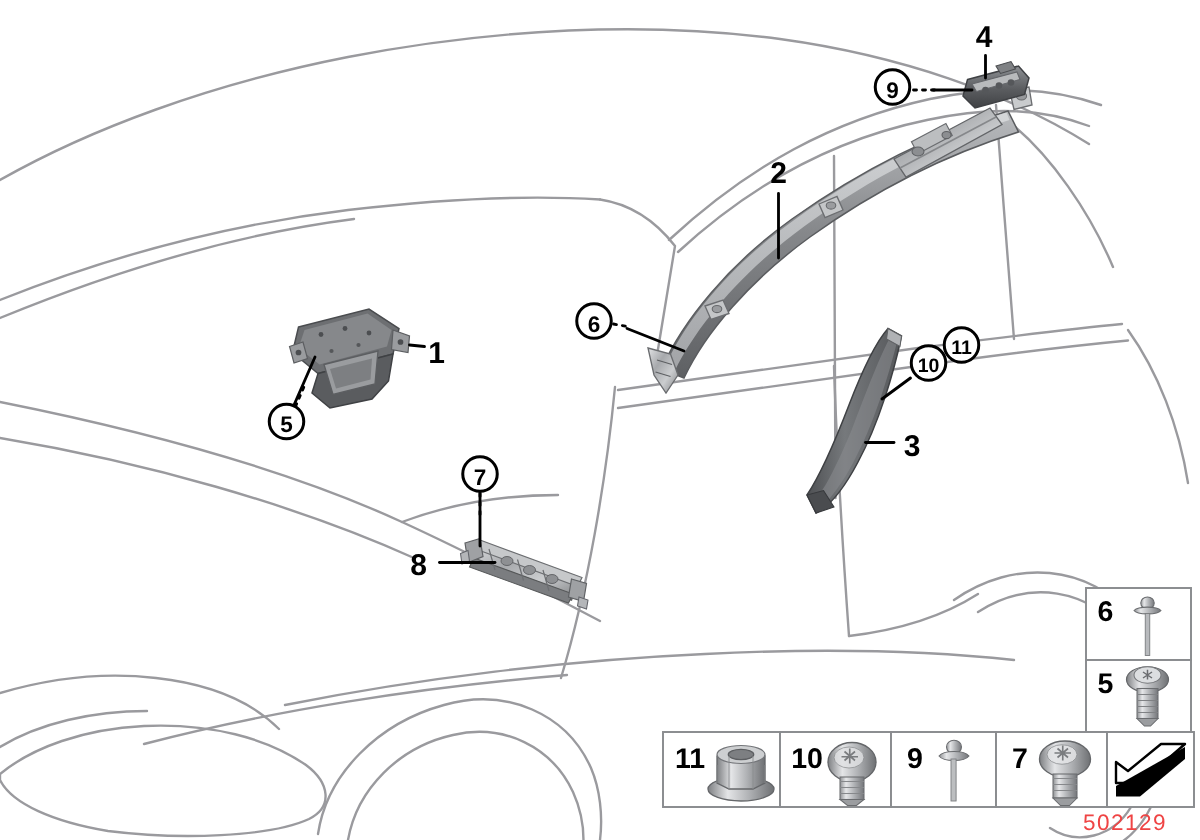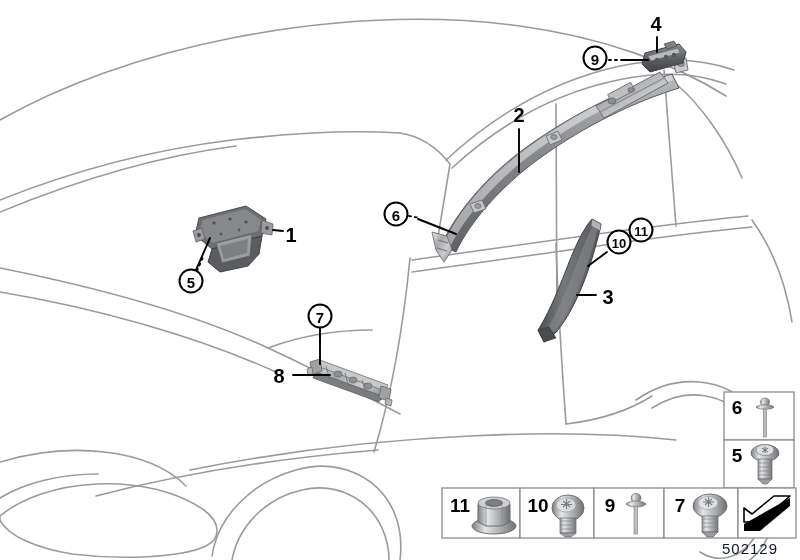--- a/index.html
+++ b/index.html
@@ -1,21 +1,21 @@
 <!DOCTYPE html>
 <html><head>
 <meta charset="utf-8">
 <style>
   html,body{margin:0;padding:0;background:#fff;}
   body{width:800px;height:560px;overflow:hidden;
        font-family:"Liberation Sans",sans-serif;}
   #root{position:relative;width:800px;height:560px;background:#ffffff;}
   svg.layer{position:absolute;left:0;top:0;width:800px;height:560px;}
   .dno{position:absolute;font-family:"Liberation Sans",sans-serif;
-       font-size:15px;color:#0f172a;letter-spacing:1px;}
+       font-size:15px;color:#ef4444;letter-spacing:1px;}
 </style>
 </head>
 <body>
 
 <div id="root">
 
   <svg class="layer" viewBox="0 0 800 560">
     <g fill="none" stroke="#9a9a9e" stroke-width="1.6" stroke-linecap="round" stroke-linejoin="round">
 
       <path d="M0,120 C60,86 140,56 232,38 C330,19 430,14 520,26 C600,37 672,62 726,96"></path>

